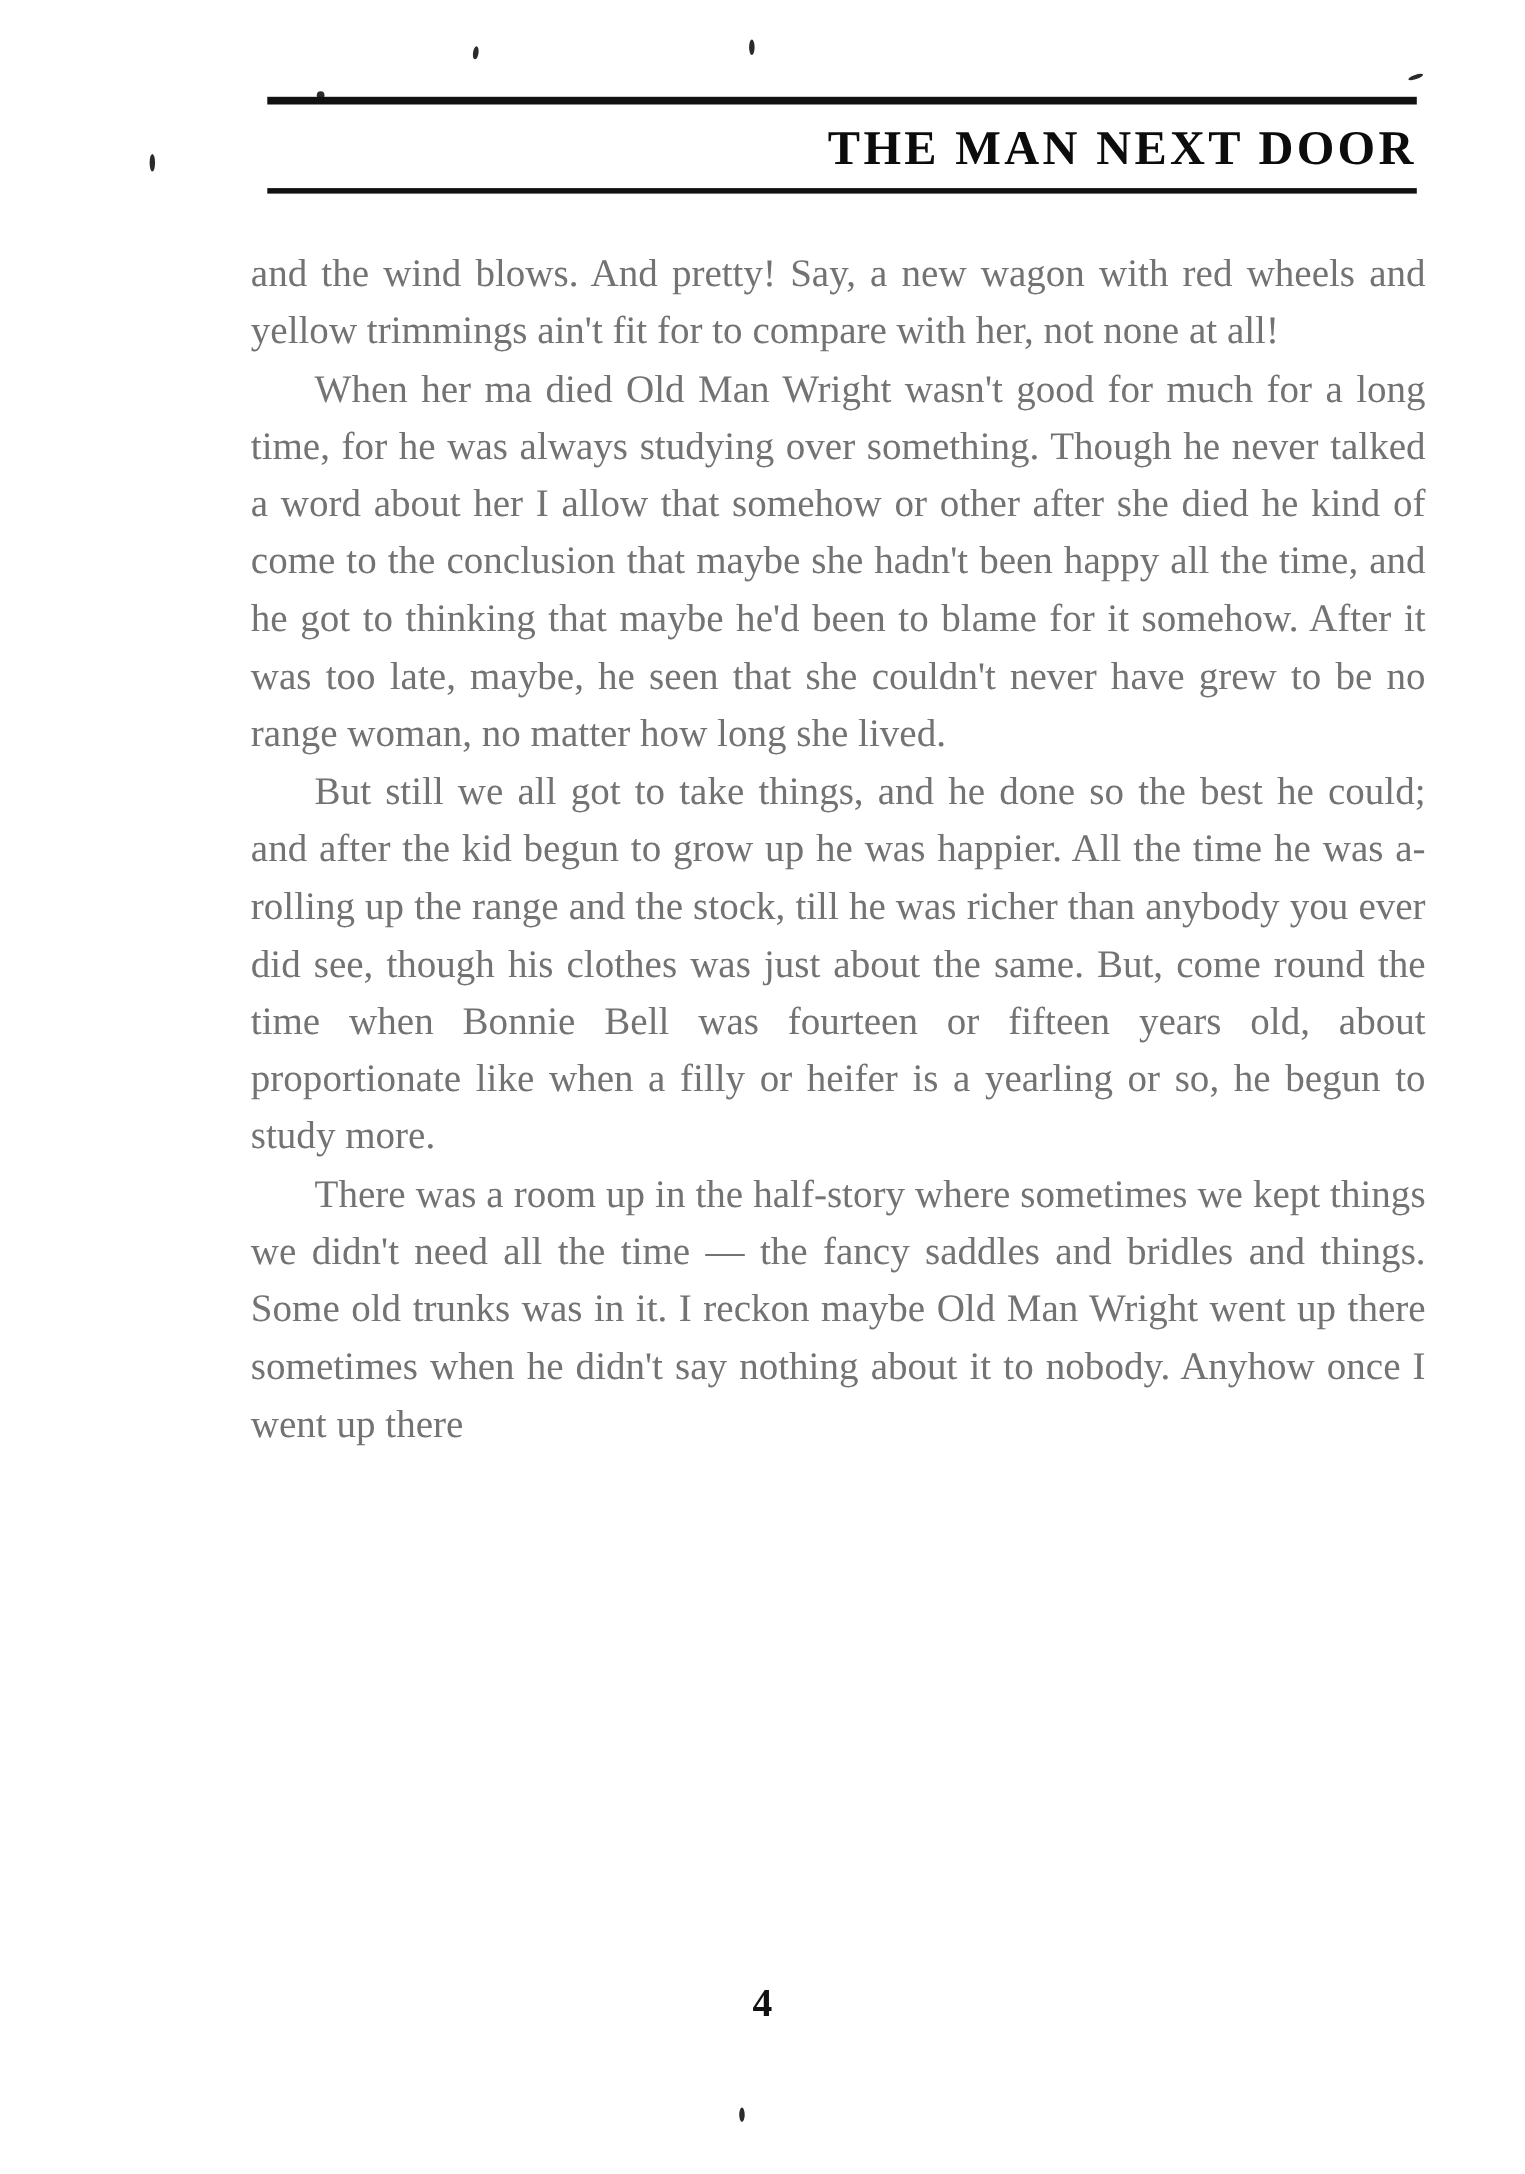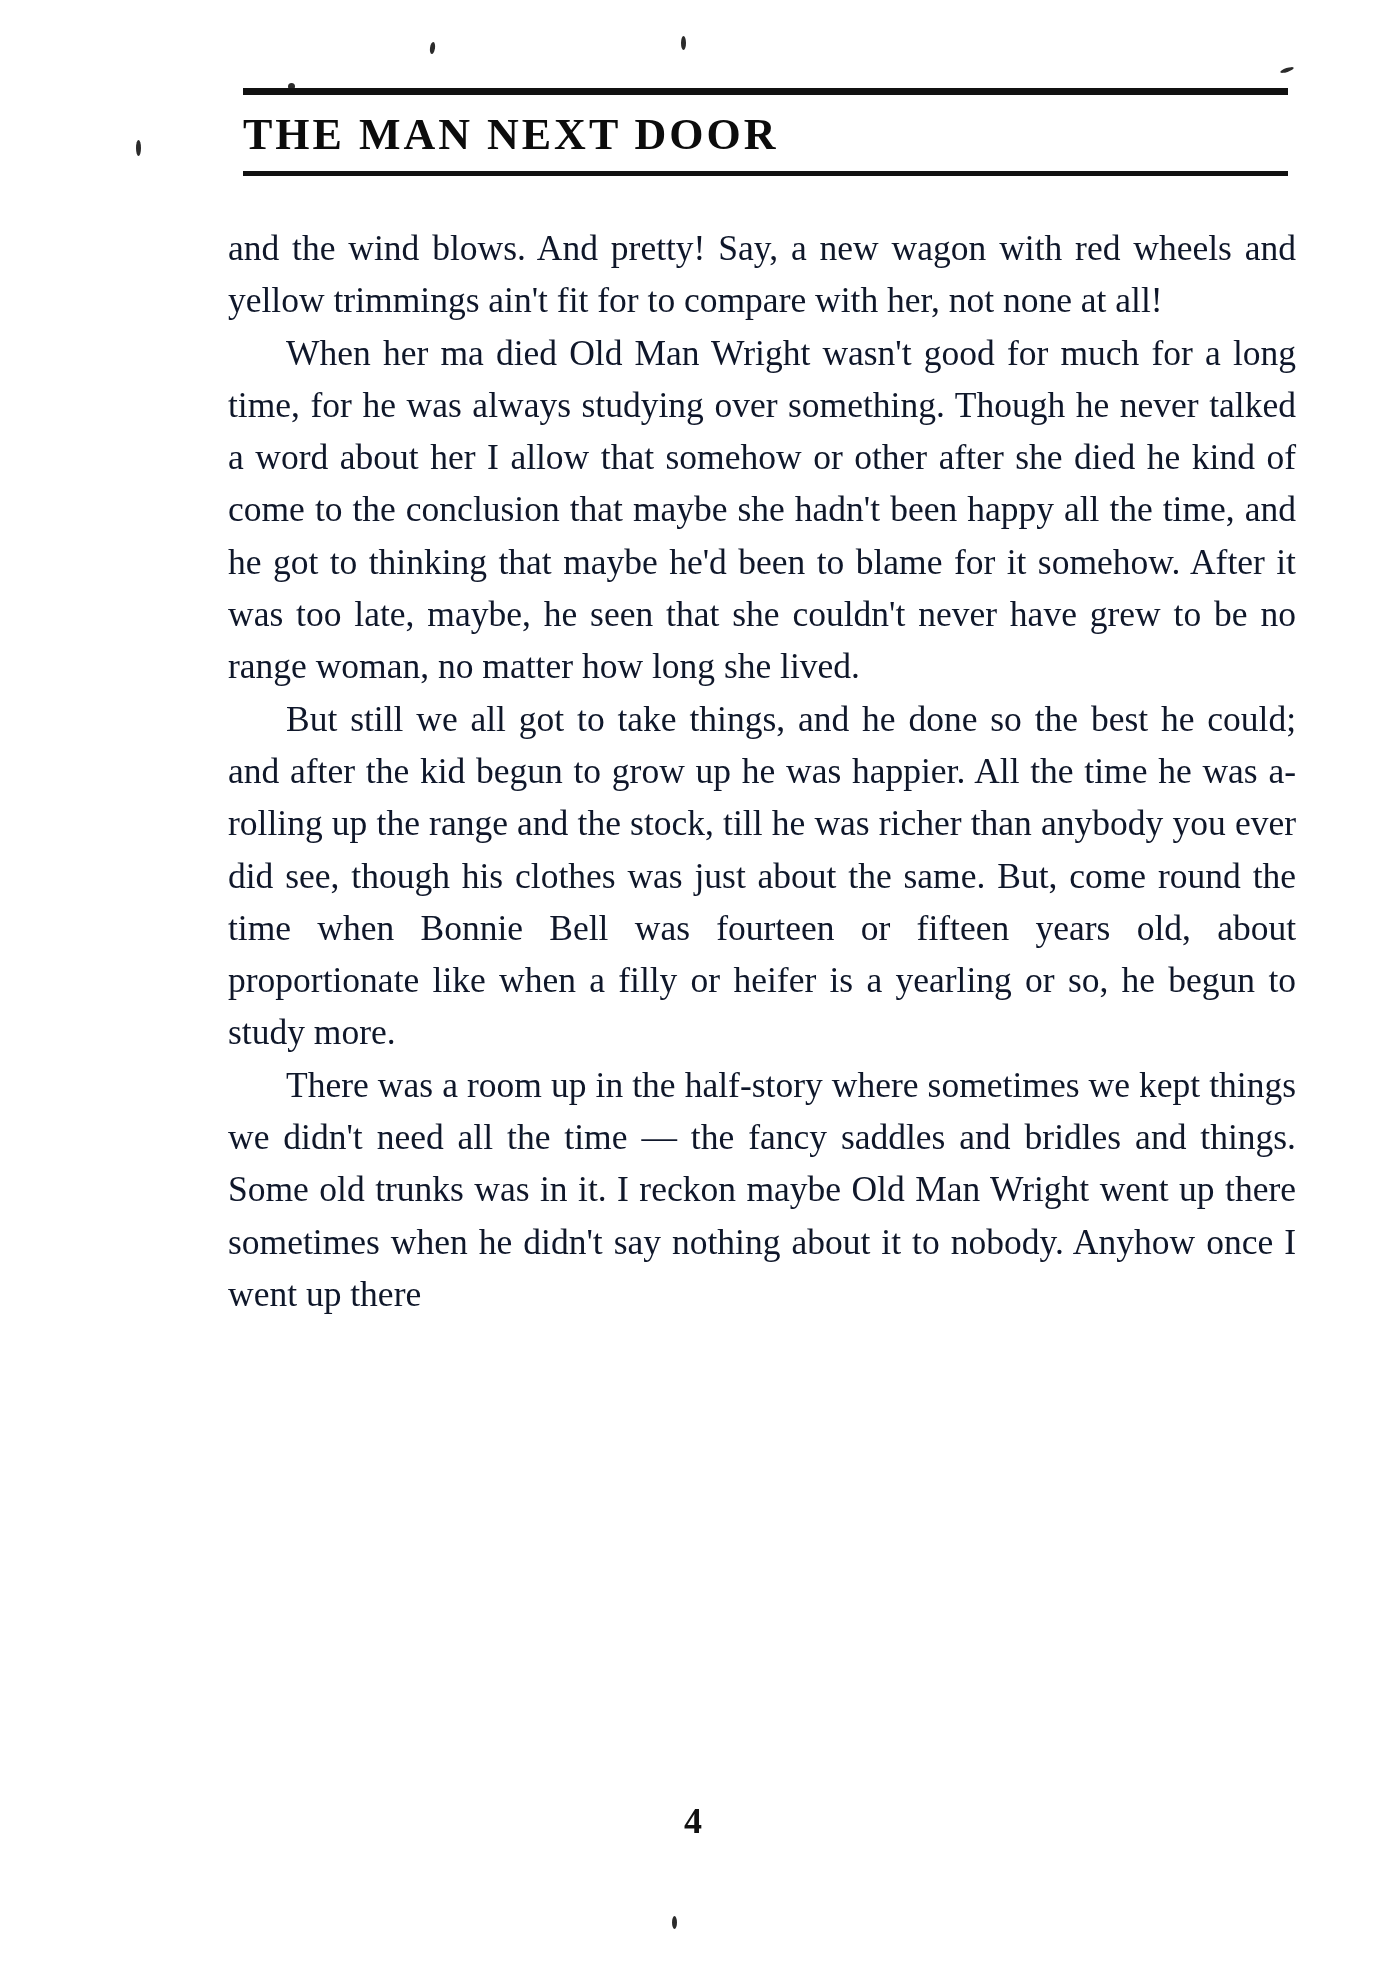--- a/index.html
+++ b/index.html
@@ -34,39 +34,39 @@
     border-top: 7px solid #111111;
     margin: 0;
   }
   .rule-bottom {
     width: 1045px;
     height: 0;
     border-top: 5px solid #111111;
     margin: 0;
   }
   .running-head {
-    text-align: left;
+    text-align: right;
     font-family: "Liberation Serif", "DejaVu Serif", serif;
     font-size: 44px;
     font-weight: bold;
     letter-spacing: 3px;
     line-height: 1.0;
     padding: 18px 0 14px 0;
     color: #0c0c0c;
   }
   .body-text {
     position: absolute;
     left: 228px;
     top: 222px;
     width: 1068px;
     font-size: 35.5px;
     line-height: 52.3px;
     text-align: justify;
     text-justify: inter-word;
-    color: #0f172a;
+    color: #737373;
   }
   .body-text p {
     margin: 0;
     text-indent: 58px;
   }
   .body-text p.no-indent {
     text-indent: 0;
   }
   .folio {
     position: absolute;

